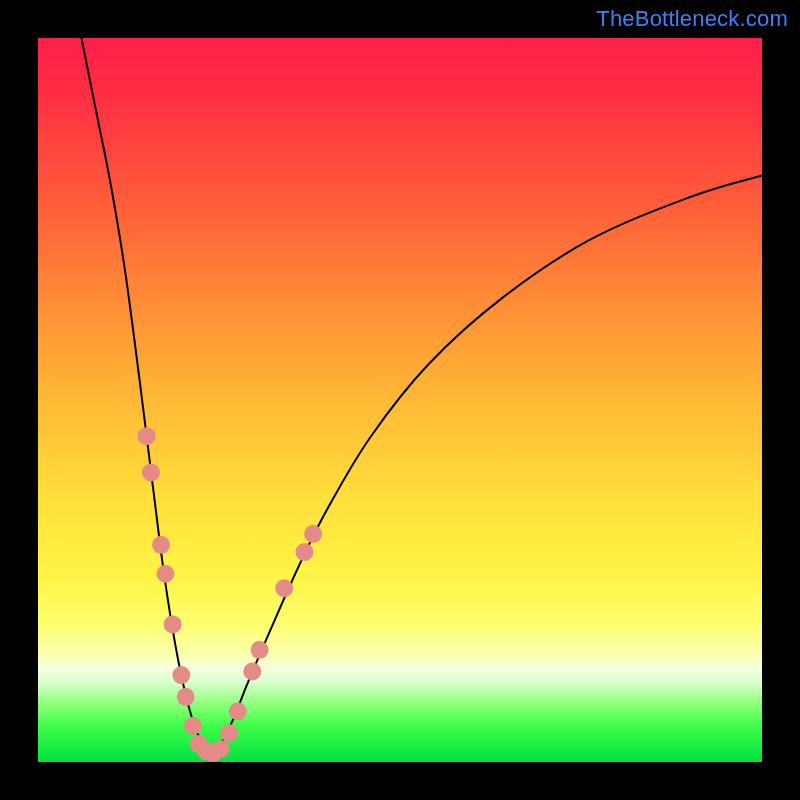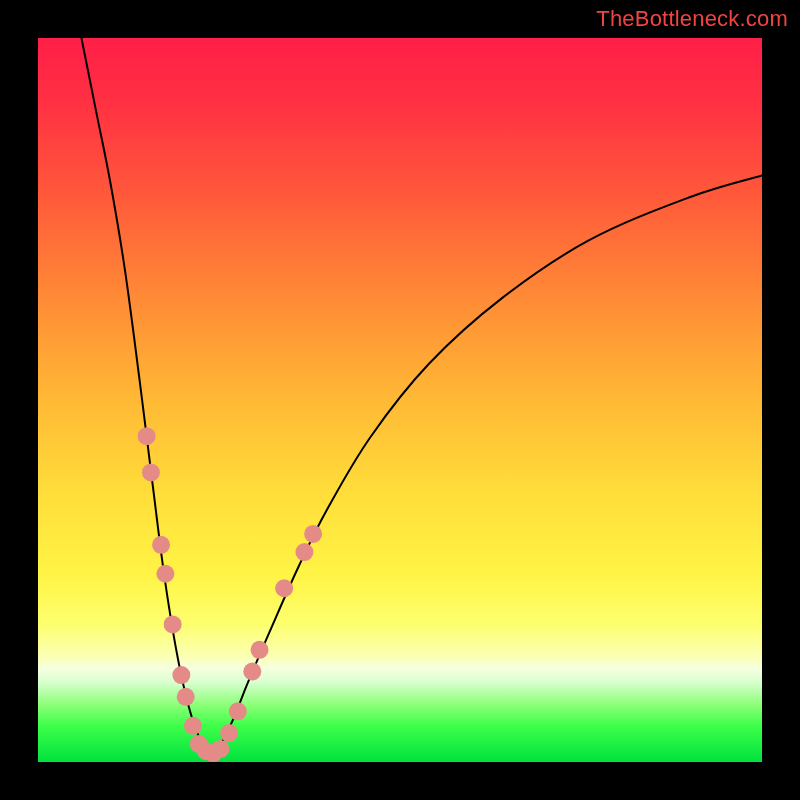--- a/index.html
+++ b/index.html
@@ -39,21 +39,21 @@
       #d8ffcf 89%,
       #8eff7a 92%,
       #3eff4a 95%,
       #00e13e 100%
     );
   }
   .watermark {
     position: absolute;
     top: 6px;
     right: 12px;
-    color: #ef4444;
+    color: #3b82f6;
     font-size: 22px;
     letter-spacing: 0.2px;
     user-select: none;
   }
   svg {
     position: absolute;
     left: 0;
     top: 0;
   }
 </style>

